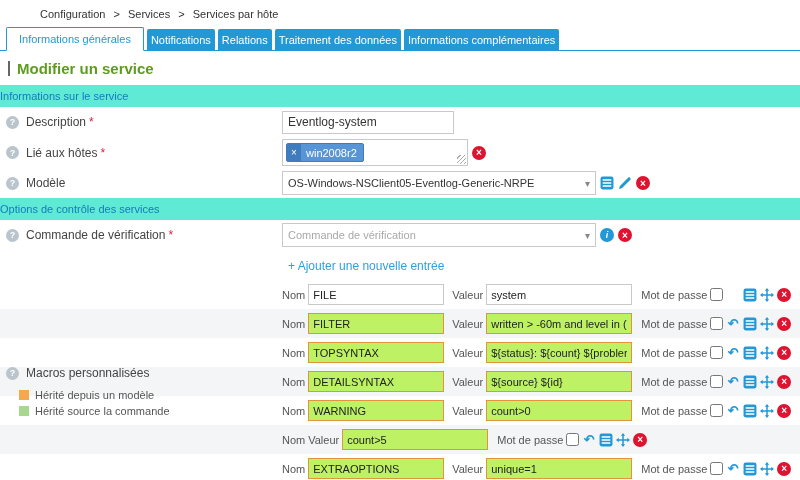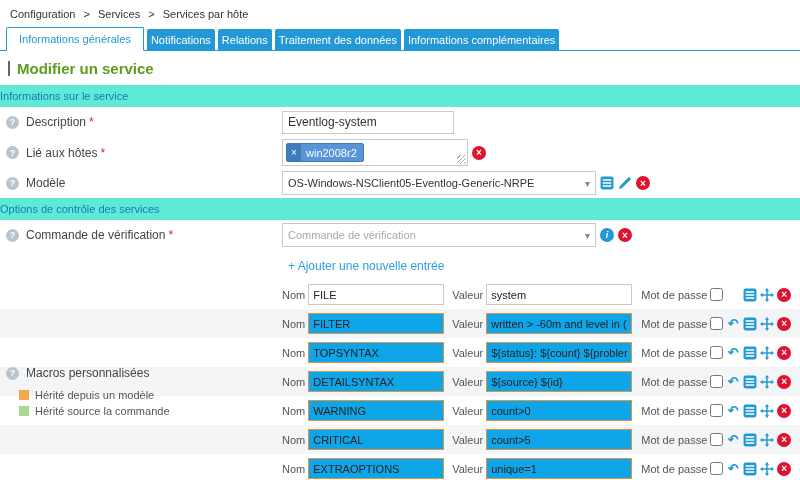--- a/index.html
+++ b/index.html
@@ -3,21 +3,21 @@
 <meta charset="utf-8">
 <style>
   * { box-sizing: border-box; }
   html,body { margin:0; padding:0; }
   body {
     width:800px; height:480px; overflow:hidden;
     font-family:"Liberation Sans", sans-serif;
     background:#fff; color:#444;
   }
   
-  .breadcrumb { padding:8px 10px 5px; font-size:11px; color:#333; }
+  .breadcrumb { padding:8px 10px 5px; font-size:11px; color:#333;margin-left:30px; }
   .breadcrumb .bc-item { cursor:pointer; }
   .breadcrumb .bc-sep { margin:0 5px; color:#333; }
   
   .tabs { display:flex; gap:3px; padding:2px 6px 0; border-bottom:1px solid #2398d6; align-items:flex-end; }
   .tab {
     background:#2398d6; color:#fff; font-size:11px; padding:5px 4px 4px;
     border-radius:2px 2px 0 0; cursor:pointer; white-space:nowrap;
   }
   .tab.active {
     background:#fff; color:#2398d6; border:1px solid #2398d6; border-bottom:1px solid #fff;
@@ -83,21 +83,21 @@
   .add-row { padding:6px 0 6px 288px; }
   .add-link { color:#2ea0dc; font-size:12px; cursor:pointer; }
   
   .macro-section { position:relative; }
   .macro-row { display:flex; align-items:center; height:29px; padding-left:282px; font-size:11px; color:#555; }
   .macro-row.alt { background:#f4f5f6; }
   .m-label { margin-right:3px; flex:none; }
   .m-input { height:21px; border:1px solid #c9c9c9; font-size:11px; padding:0 4px; font-family:inherit; color:#222; }
   .m-name { width:136px; margin-right:8px; }
   .m-val { width:146px; margin-right:7px; }
-  .m-input.inh { background:#0ea5e9; border-color:#e2943c; }
+  .m-input.inh { background:#bef264; border-color:#e2943c; }
   .pwd-label { margin:0 3px 0 2px; flex:none; }
   .pwd-check { width:13px; height:13px; margin:0 3px 0 0; flex:none; cursor:pointer; }
   .row-icons { display:flex; align-items:center; gap:3px; }
   
   .macro-left { position:absolute; left:6px; top:86px; width:270px; }
   .macro-left .head { display:flex; gap:7px; align-items:center; font-size:12px; color:#444; }
   .legend { margin:9px 0 0 13px; font-size:11px; color:#555;text-align:right; }
   .legend-item { display:flex; align-items:center; gap:6px; margin-bottom:4px; }
   .sq { width:10px; height:10px; flex:none; }
   .sq.orange { background:#f5a94f; }
@@ -340,21 +340,20 @@
           <svg width="14" height="14" viewBox="0 0 13 13">
             <path d="M6.5 0 L8.5 2.5 H7.2 V5.8 H10.5 V4.5 L13 6.5 L10.5 8.5 V7.2 H7.2 V10.5 H8.5 L6.5 13 L4.5 10.5 H5.8 V7.2 H2.5 V8.5 L0 6.5 L2.5 4.5 V5.8 H5.8 V2.5 H4.5 Z" fill="#2398d6"></path>
           </svg>
         </span>
       <span class="icon-btn del-circle" style="margin-left:0">×</span>
     </span>
   </div>
 
   <div class="macro-row alt">
     <span class="m-label">Nom</span>
-    <input class="m-input m-name inh" value="CRITICAL" style="">
     <span class="m-label">Valeur</span>
     <input class="m-input m-val inh" value="count&gt;5" style="">
     <span class="pwd-label">Mot de passe</span>
     <input type="checkbox" class="pwd-check" style="">
     <span class="row-icons">
       <span class="undo">↶</span>
       <span class="icon-btn" style="margin-left:0">
           <svg width="14" height="14" viewBox="0 0 13 13">
             <rect x="0.5" y="0.5" width="12" height="12" rx="2" fill="#2398d6"></rect>
             <rect x="2.5" y="3" width="8" height="1.4" fill="#fff"></rect>

